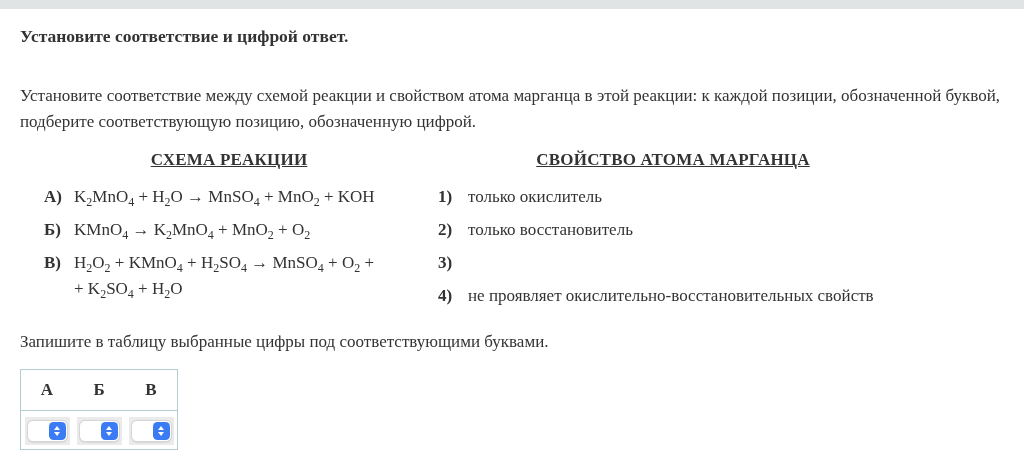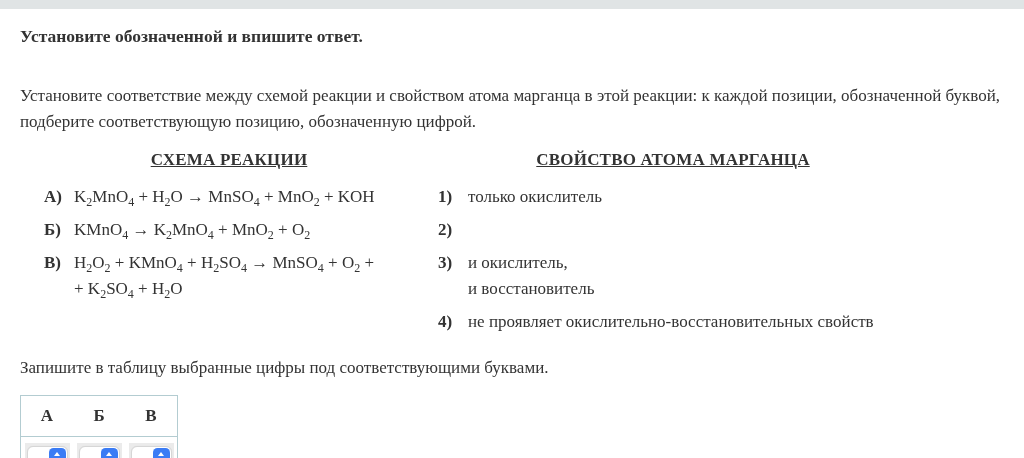--- a/index.html
+++ b/index.html
@@ -64,21 +64,21 @@
   .tri-up   { border-bottom:4px solid #ffffff; margin-bottom:1px; }
   .tri-down { border-top:4px solid #ffffff;  margin-top:1px; }
 </style>
 </head>
 <body>
 
 <div class="topbar"></div>
 
 <div class="content">
 
-  <h1 class="page-title">Установите обозначенной и впишите ответ.</h1>
+  <h1 class="page-title">Установите соответствие и цифрой ответ.</h1>
 
   <p class="task">Установите соответствие между схемой реакции и свойством атома марганца в этой реакции: к каждой позиции, обозначенной буквой, подберите соответствующую позицию, обозначенную цифрой.</p>
 
   <div class="columns">
 
     <div class="col-left">
       <div class="col-header">СХЕМА РЕАКЦИИ</div>
 
       <div class="item">
         <span class="item-key">А)</span>
@@ -97,25 +97,24 @@
 
     <div class="col-right">
       <div class="col-header">СВОЙСТВО АТОМА МАРГАНЦА</div>
 
       <div class="item">
         <span class="item-key">1)</span>
         <span class="item-text">только окислитель</span>
       </div>
       <div class="item">
         <span class="item-key">2)</span>
+        <span class="item-text">только восстановитель</span>
       </div>
       <div class="item">
         <span class="item-key">3)</span>
-        <span class="item-text">и окислитель,
-и восстановитель</span>
       </div>
       <div class="item">
         <span class="item-key">4)</span>
         <span class="item-text">не проявляет окислительно-восстановительных свойств</span>
       </div>
     </div>
 
   </div>
 
   <p class="instruction">Запишите в таблицу выбранные цифры под соответствующими буквами.</p>

